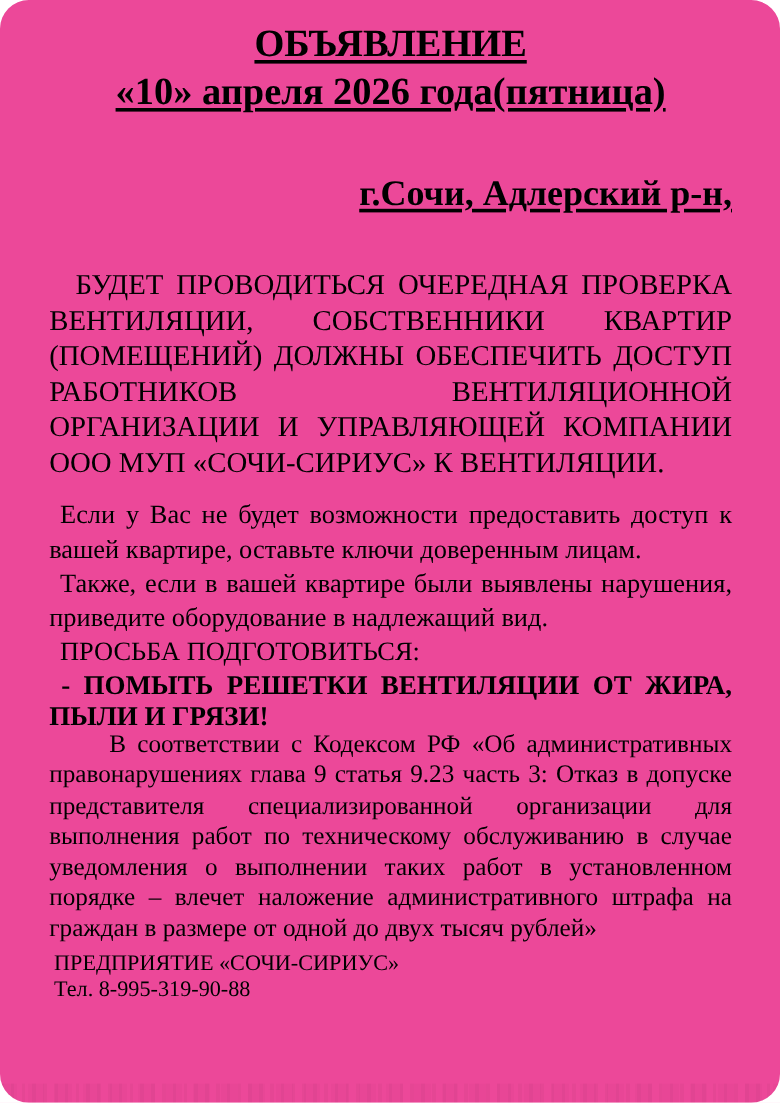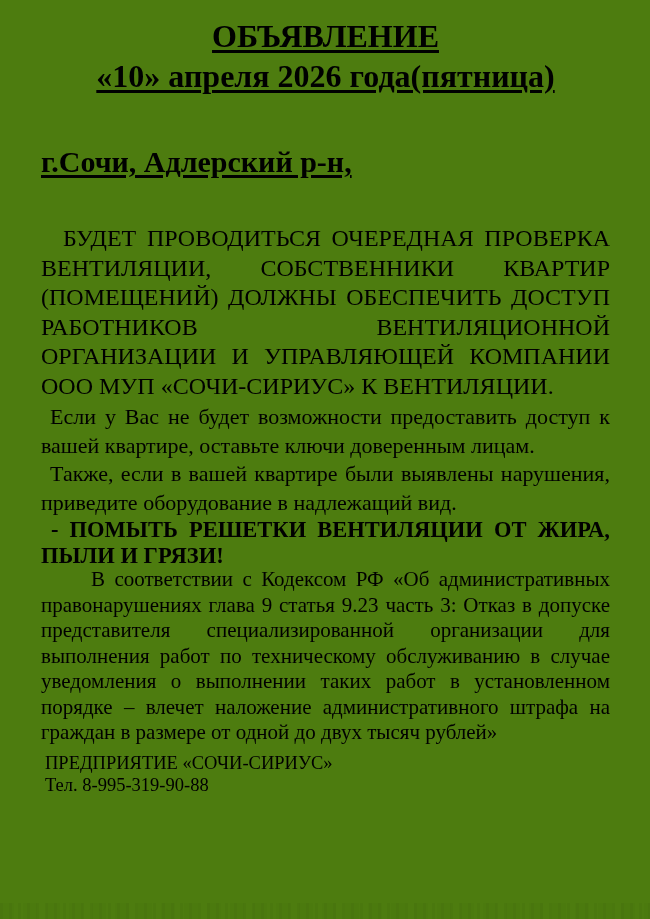--- a/index.html
+++ b/index.html
@@ -6,41 +6,42 @@
     margin: 0;
     padding: 0;
     background: #ffffff;
   }
   .page {
     position: relative;
     width: 650px;
     height: 919px;
     box-sizing: border-box;
     padding: 16px 40px 0 41px;
-    background: #4d7c0f;
+    background: #ec4899;
     color: #000000;
     font-family: "Liberation Serif", "DejaVu Serif", serif;
     overflow: hidden;
+    border-radius: 24px;
   }
   
   .header {
     text-align: center;
     font-weight: bold;
     font-size: 32px;
     line-height: 40px;
   }
   .header .h-line {
     text-decoration: underline;
     text-decoration-thickness: 3px;
     text-underline-offset: 3px;
   }
   
   .address {
     margin-top: 46px;
-    text-align: left;
+    text-align: right;
     font-weight: bold;
     font-size: 30px;
     line-height: 40px;
   }
   .address .a-line {
     text-decoration: underline;
     text-decoration-thickness: 3px;
     text-underline-offset: 3px;
   }
   
@@ -53,21 +54,21 @@
   }
   
   .reg-para {
     margin: 0;
     font-size: 22px;
     line-height: 28.5px;
     text-align: justify;
     text-indent: 9px;
   }
   .reg-para.first {
-    margin-top: 2px;
+    margin-top: 14px;
   }
   
   .bold-para {
     margin: 0;
     font-weight: bold;
     font-size: 22.5px;
     line-height: 26px;
     text-align: justify;
     text-indent: 10px;
   }
@@ -116,20 +117,21 @@
   <div class="address">
     <div class="a-line">г.Сочи, Адлерский р-н,</div>
   </div>
 
   <p class="main-para">БУДЕТ ПРОВОДИТЬСЯ ОЧЕРЕДНАЯ ПРОВЕРКА ВЕНТИЛЯЦИИ, СОБСТВЕННИКИ КВАРТИР (ПОМЕЩЕНИЙ) ДОЛЖНЫ ОБЕСПЕЧИТЬ ДОСТУП РАБОТНИКОВ ВЕНТИЛЯЦИОННОЙ ОРГАНИЗАЦИИ И УПРАВЛЯЮЩЕЙ КОМПАНИИ ООО МУП «СОЧИ-СИРИУС» К ВЕНТИЛЯЦИИ.</p>
 
   <p class="reg-para first">Если у Вас не будет возможности предоставить доступ к вашей квартире, оставьте ключи доверенным лицам.</p>
 
   <p class="reg-para">Также, если в вашей квартире были выявлены нарушения, приведите оборудование в надлежащий вид.</p>
 
+  <p class="reg-para">ПРОСЬБА ПОДГОТОВИТЬСЯ:</p>
 
   <p class="bold-para">- ПОМЫТЬ РЕШЕТКИ ВЕНТИЛЯЦИИ ОТ ЖИРА, ПЫЛИ И ГРЯЗИ!</p>
 
   <p class="legal">В соответствии с Кодексом РФ «Об административных правонарушениях глава 9 статья 9.23 часть 3: Отказ в допуске представителя специализированной организации для выполнения работ по техническому обслуживанию в случае уведомления о выполнении таких работ в установленном порядке – влечет наложение административного штрафа на граждан в размере от одной до двух тысяч рублей»</p>
 
   <div class="footer">
     <div>ПРЕДПРИЯТИЕ «СОЧИ-СИРИУС»</div>
     <div>Тел. 8-995-319-90-88</div>
   </div>
 

